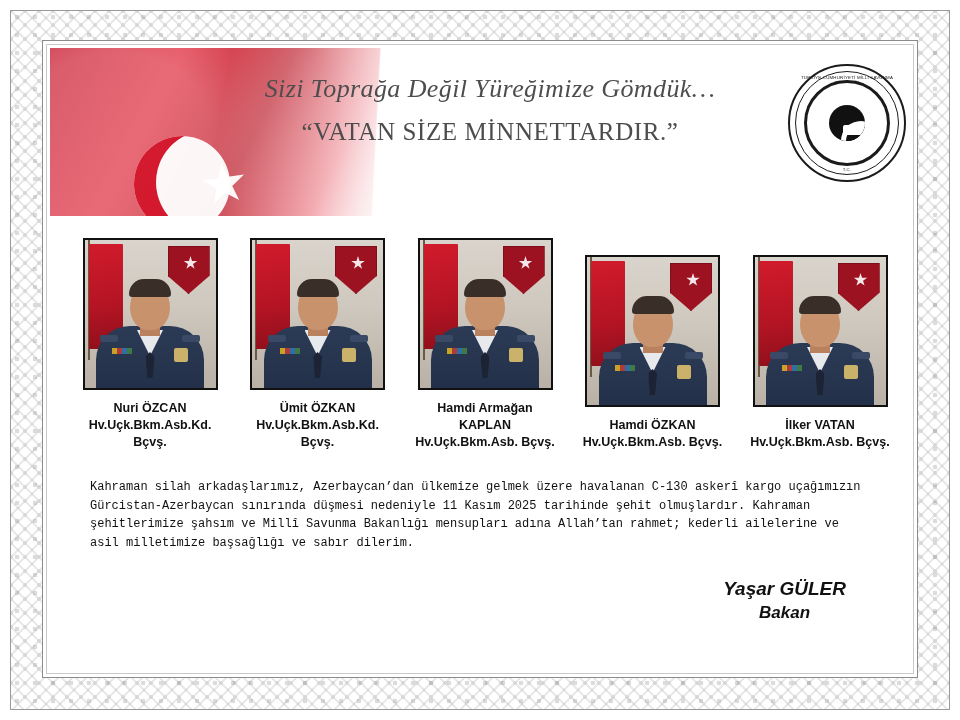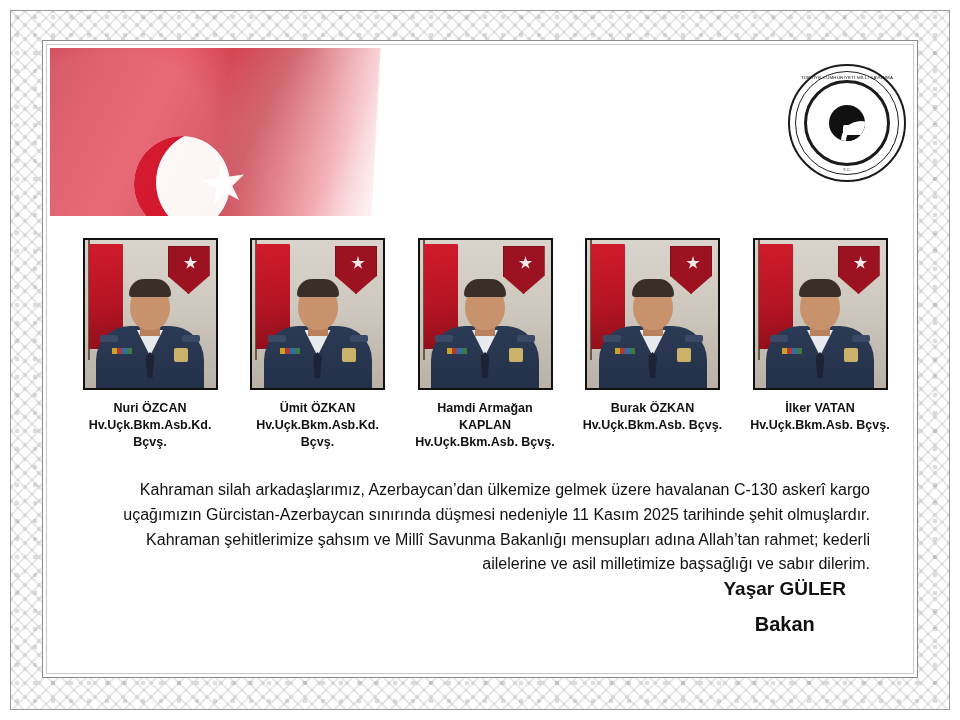--- a/index.html
+++ b/index.html
@@ -212,21 +212,21 @@
   .seal-text-bottom { bottom: 8px; }
 
   
   .portraits {
     position: absolute;
     left: 30px;
     right: 20px;
     top: 190px;
     display: flex;
     justify-content: space-between;
-    align-items: flex-start;
+    align-items: flex-end;
   }
   .portrait-card {
     width: 140px;
     display: flex;
     flex-direction: column;
     align-items: center;
   }
   .photo-frame {
     width: 135px;
     height: 152px;
@@ -387,57 +387,62 @@
     font-size: 12.5px;
     display: block;
   }
 
   
   .body-text {
     position: absolute;
     left: 40px;
     right: 40px;
     top: 430px;
-    text-align: right;
-    font-size: 16px;
+    text-align: left;
+    font-size: 12px;
     line-height: 1.55;
     color: #111111;
-    font-family: Liberation Sans, sans-serif;
+    font-family: Liberation Mono, monospace;
   }
 
   
   .signature {
     position: absolute;
     right: 64px;
     top: 530px;
     text-align: center;
     font-weight: bold;
     color: #111111;
+    font-style: italic;
   }
   .sig-name { font-size: 19px; }
-  .sig-title { font-size: 20px; margin-top: 13px; }
+  .sig-title { font-size: 17px; margin-top: 3px; }
 </style>
 </head>
 <body>
 
 <div class="page">
   <div class="ornament-border"></div>
   <div class="ornament-inner-line"></div>
   <div class="ornament-inner-line2"></div>
 
   <div class="content">
 
     <div class="banner">
       <div class="flag"></div>
       <div class="flag-star-moon">
         <div class="crescent"></div>
         <div class="star"></div>
       </div>
       <div class="flag-fade"></div>
 
+      <div class="header-text">
+        <div class="header-line1">Sizi Toprağa Değil Yüreğimize Gömdük…</div>
+        <div class="header-line2">“VATAN SİZE MİNNETTARDIR.”</div>
+      </div>
 
       <div class="seal">
         <div class="seal-ring2"></div>
         <div class="seal-text-top">TÜRKİYE CUMHURİYETİ MİLLİ SAVUNMA BAKANLIĞI</div>
         <div class="seal-text-bottom">T.C.</div>
         <div class="seal-ring3">
           <div class="seal-core">
             <div class="c-crescent"></div>
 
             <div class="c-base"></div>
@@ -540,21 +545,21 @@
             <div class="p-shirt"></div>
             <div class="p-tie"></div>
             <div class="p-ribbon"></div>
             <div class="p-badge"></div>
             <div class="p-neck"></div>
             <div class="p-head"></div>
             <div class="p-hair"></div>
           </div>
         </div>
         <div class="caption">
-          <span>Burak ÖZKAN</span>
+          <span>Hamdi ÖZKAN</span>
           <span class="rank">Hv.Uçk.Bkm.Asb. Bçvş.</span>
         </div>
       </div>
 
       <div class="portrait-card">
         <div class="photo-frame">
           <div class="photo-bg"></div>
           <div class="photo-flag-pole"></div>
           <div class="photo-flag"></div>
           <div class="photo-crest"></div>

